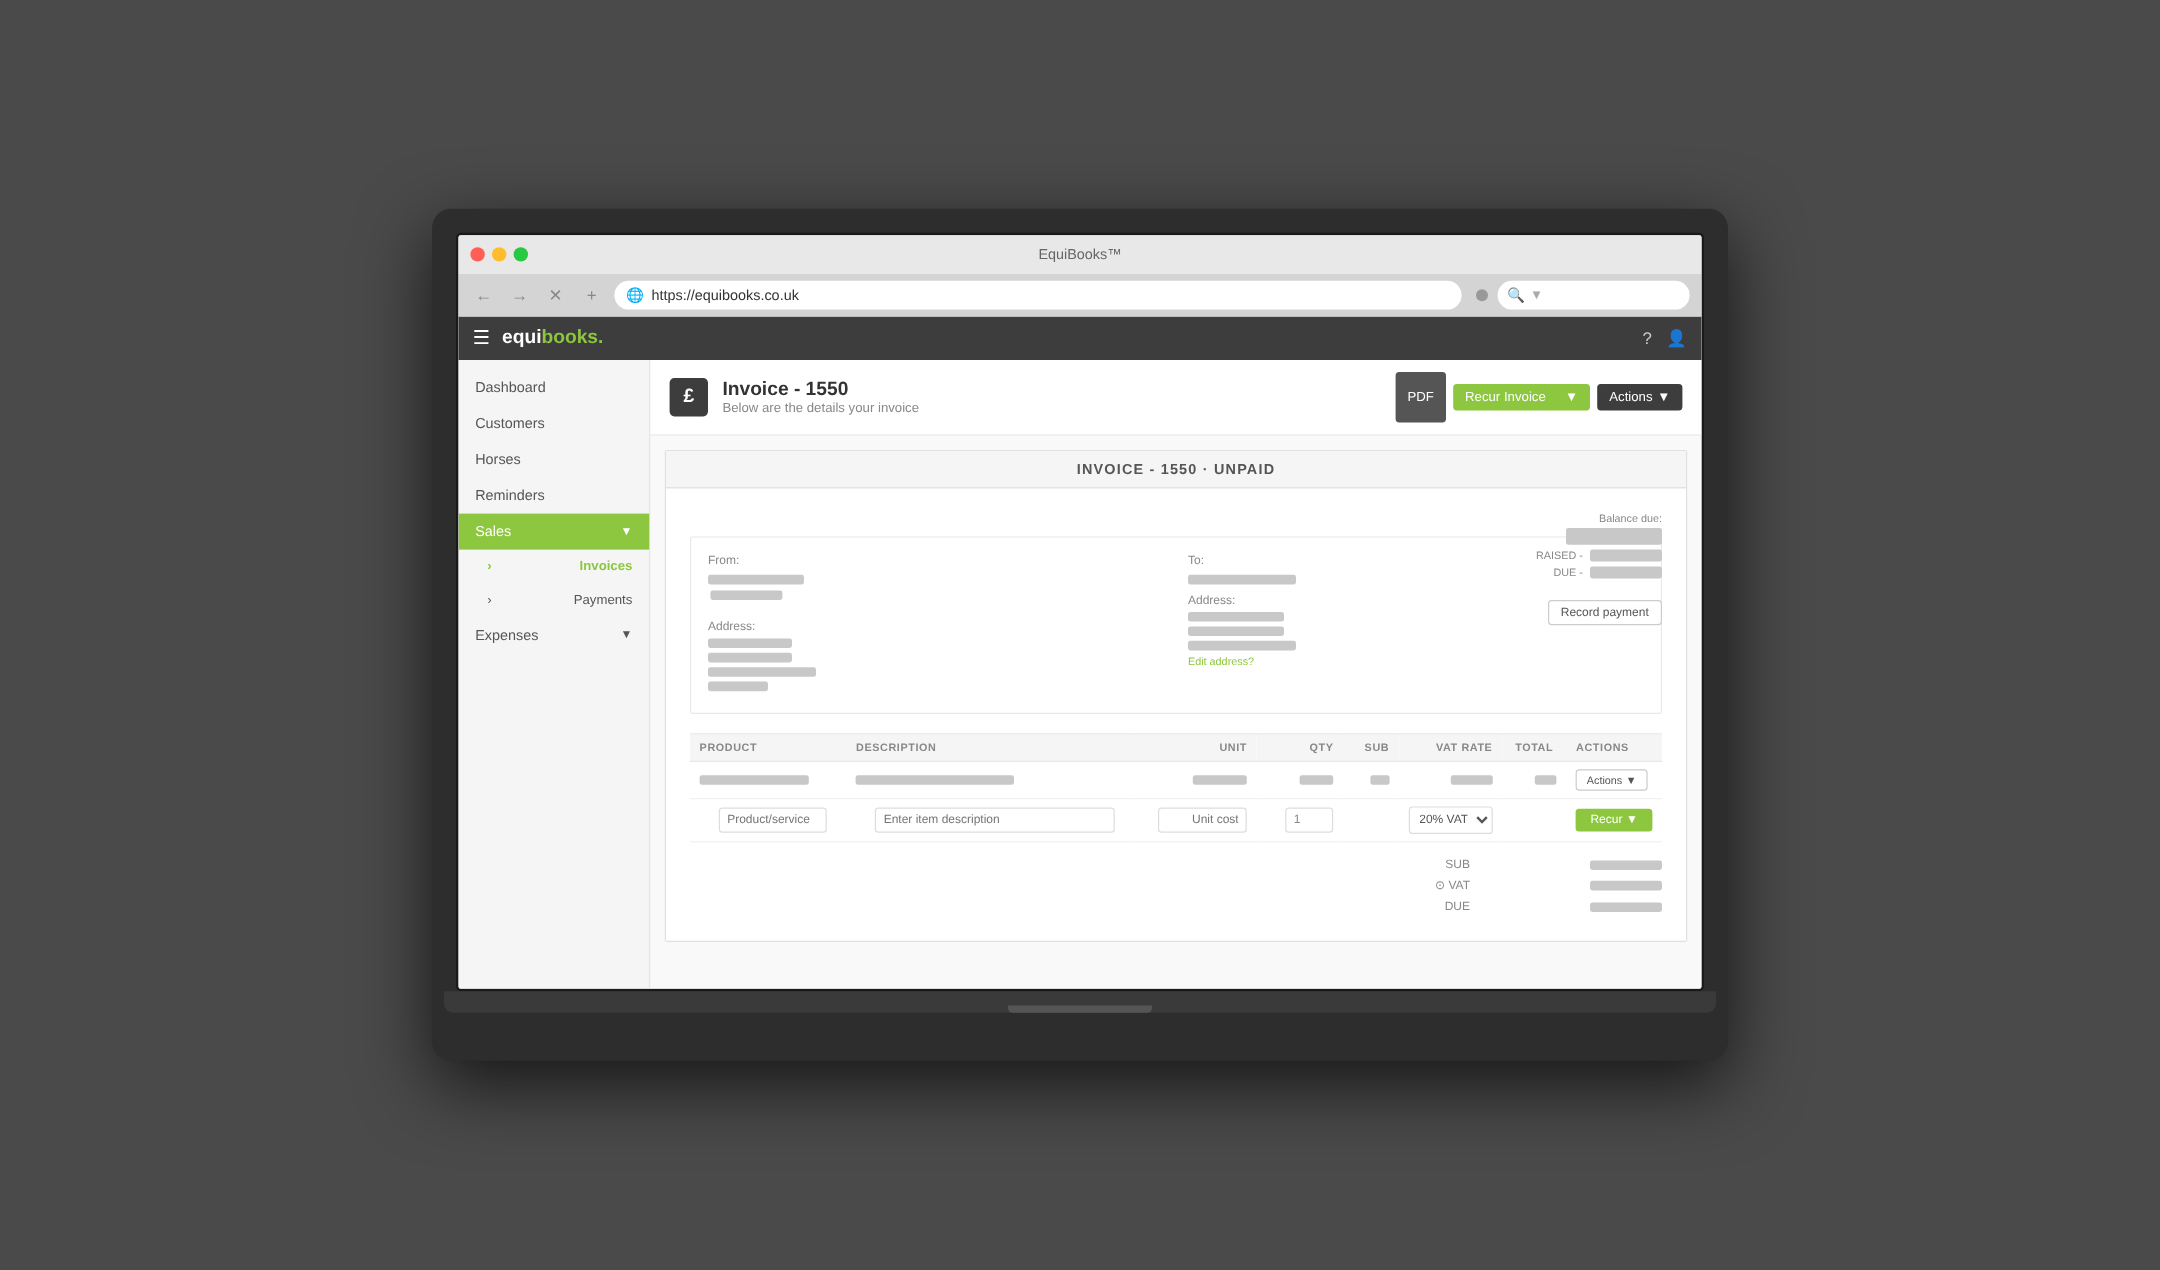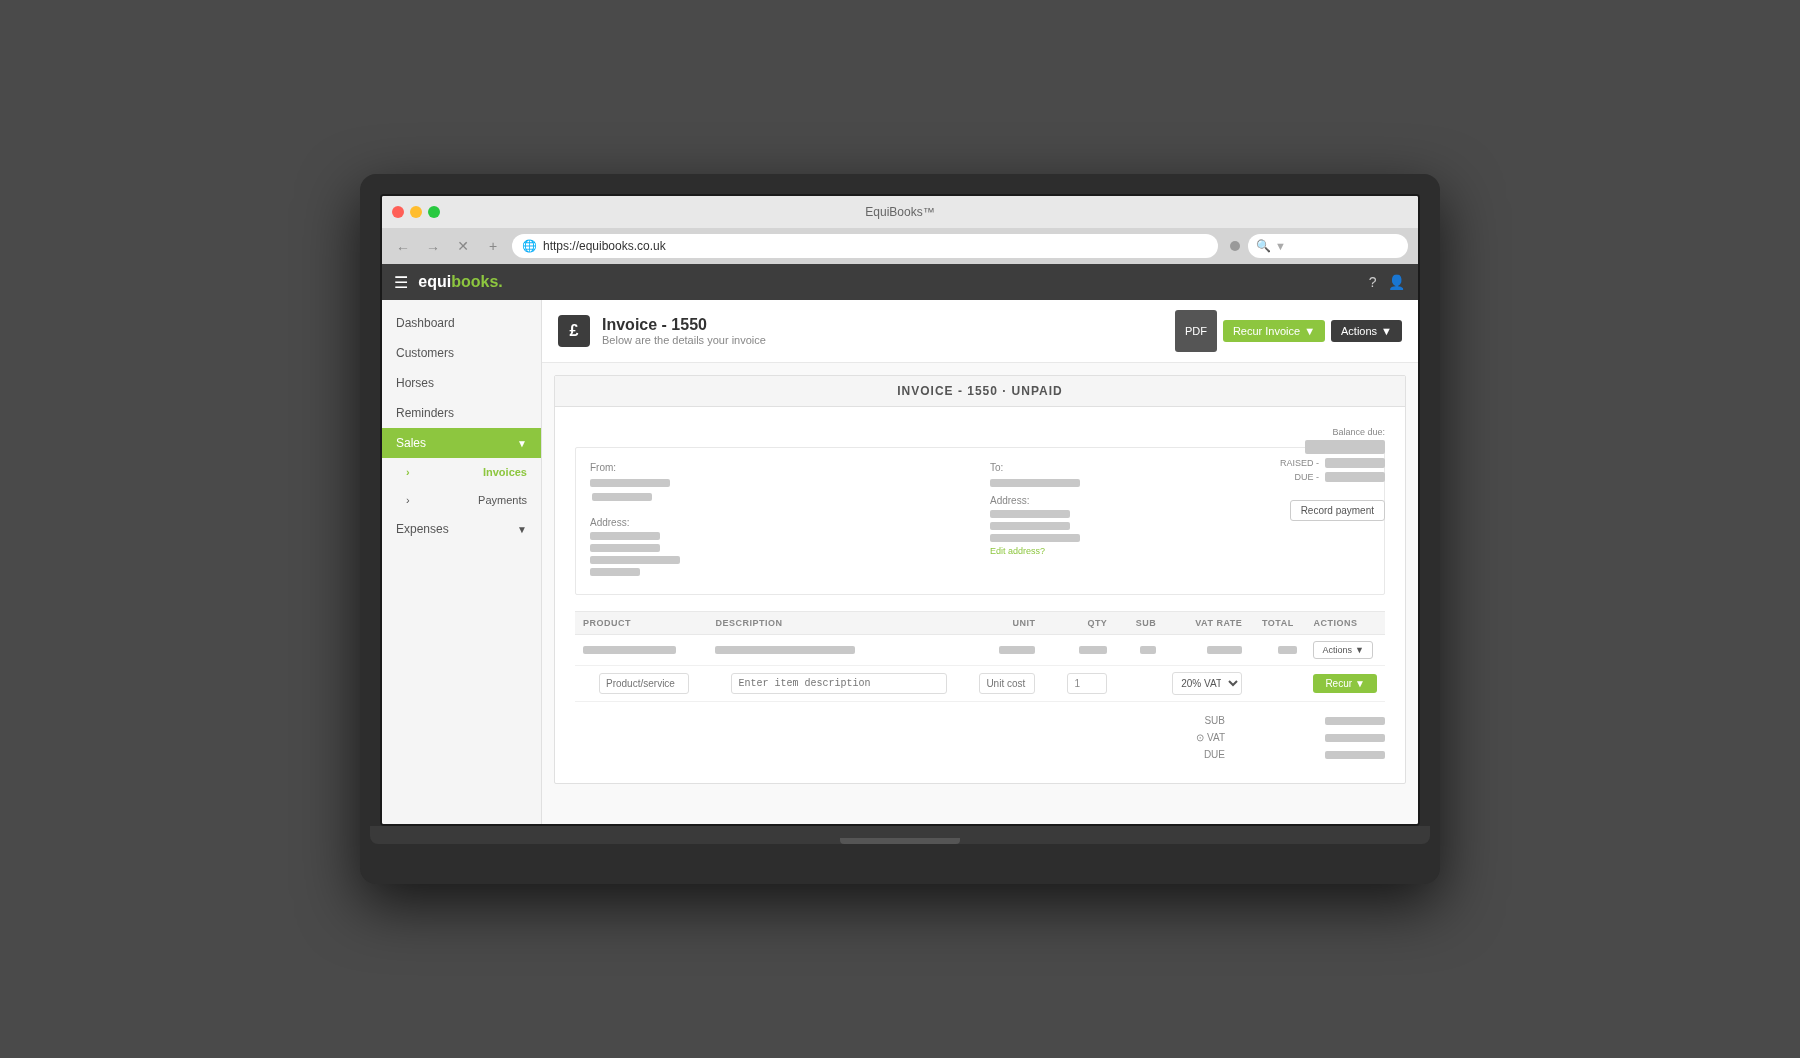--- a/index.html
+++ b/index.html
@@ -246,21 +246,21 @@
     .btn-recur {
       background: #8dc63f;
       color: #fff;
       border: none;
       padding: 5px 10px;
       font-size: 11px;
       border-radius: 3px;
       cursor: pointer;
       display: flex;
       align-items: center;
-      gap: 4px;
+      gap: 16px;
     }
 
     .btn-actions-main {
       background: #3d3d3d;
       color: #fff;
       border: none;
       padding: 5px 10px;
       font-size: 11px;
       border-radius: 3px;
       cursor: pointer;
@@ -443,22 +443,22 @@
     .invoice-input {
       border: 1px solid #ddd;
       border-radius: 3px;
       padding: 4px 6px;
       font-size: 10px;
       color: #888;
       margin-left: 16px;
     }
 
     .product-input { width: 90px; }
-    .desc-input { width: 216px; font-family: Liberation Mono, monospace; }
-    .unit-input { width: 56px; }
+    .desc-input { width: 200px; }
+    .unit-input { width: 74px; text-align: right; }
 
     .vat-select {
       border: 1px solid #ddd;
       border-radius: 3px;
       padding: 4px 4px;
       font-size: 10px;
       color: #555;
       background: #fff;
       width: 70px;
     }

